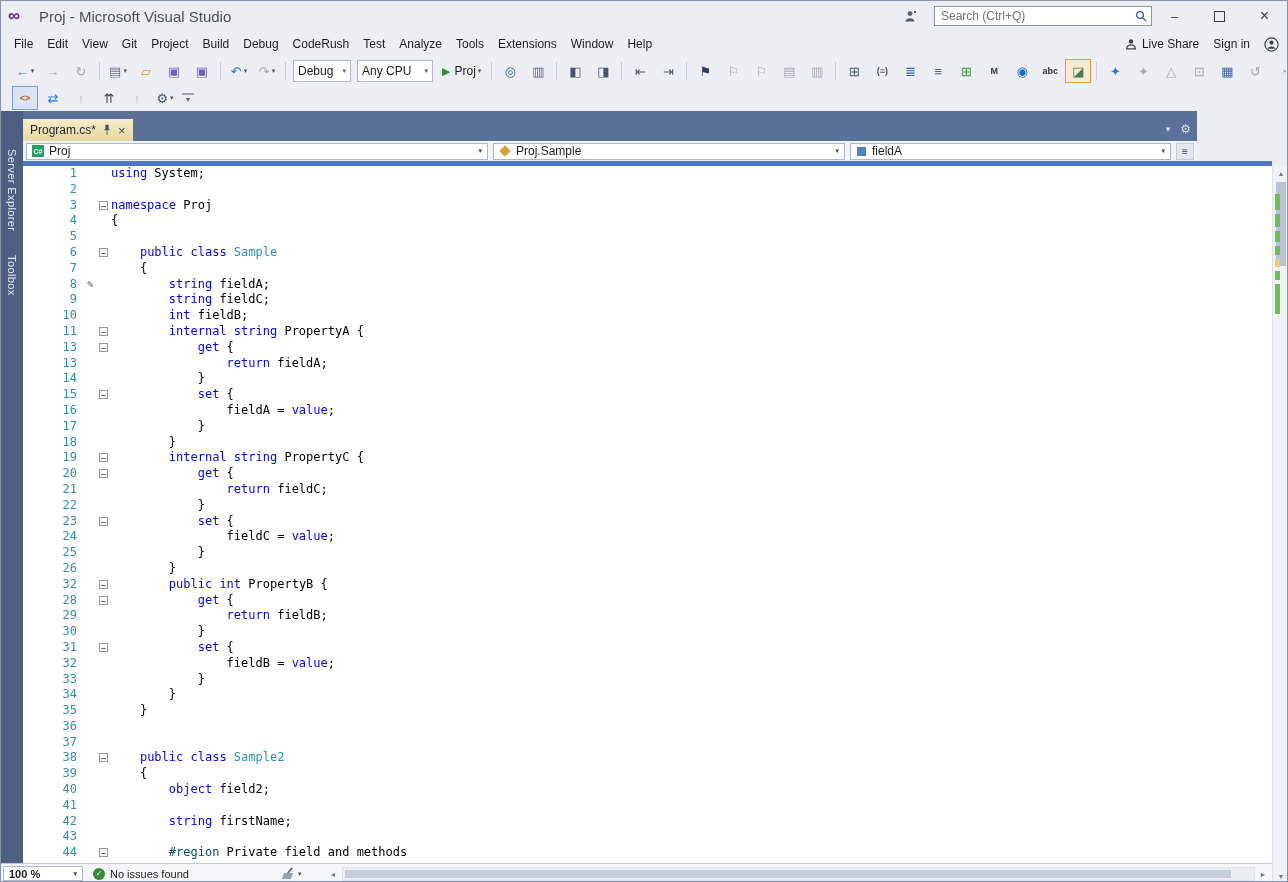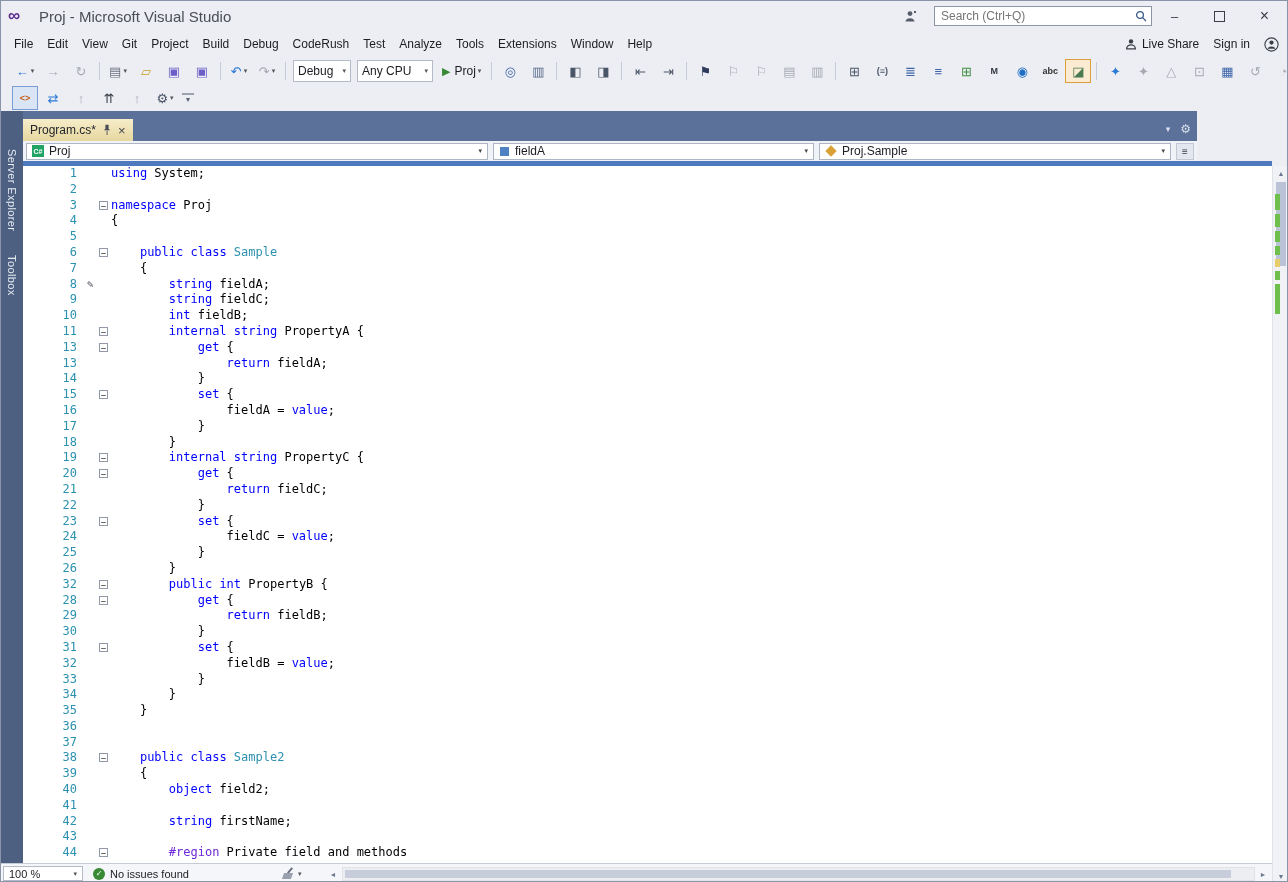--- a/index.html
+++ b/index.html
@@ -68,35 +68,35 @@
   .fold-box{position:absolute;left:0;top:3px;width:9px;height:9px;border:1px solid #9199A8;background:#fff;color:#333;
             font-size:9px;line-height:8px;text-align:center;box-sizing:border-box;}
   .code{flex:none;}
   
   .vscroll{position:absolute;left:1271px;top:55px;width:17px;height:717px;background:#F1F2F5;border-left:1px solid #DFE2E8;box-sizing:border-box;}
   .vs-arrow{position:absolute;left:0;width:16px;height:14px;display:flex;align-items:center;justify-content:center;font-size:7px;color:#6B7890;}
   .vs-arrow.up{top:0}.vs-arrow.down{bottom:0}
   .vs-thumb{position:absolute;left:3px;top:16px;width:10px;height:84px;background:#B9C2D6;}
   .sb-mark{position:absolute;left:2px;width:5px;display:block;}
   .statusbar{position:absolute;left:0;top:862px;width:1271px;height:20px;background:#F5F6F9;border-top:1px solid #C6CCD6;box-sizing:border-box;font-size:11px;color:#1B1D22;}
-  .zoom-combo{position:absolute;left:2px;top:2px;width:80px;height:15px;background:#fff;border:1px solid #B3BAC8;display:flex;align-items:center;justify-content:space-between;padding:0 5px;box-sizing:border-box;}
+  .zoom-combo{position:absolute;left:2px;top:2px;width:80px;height:15px;background:#fff;border:1px solid #B3BAC8;display:flex;align-items:center;justify-content:space-between;padding:0 5px;box-sizing:border-box;font-weight:bold;}
   .zoom-combo .caret{font-size:7px;color:#555;}
   .health{position:absolute;left:92px;top:2px;display:flex;align-items:center;gap:5px;height:15px;}
   .check-circle{width:12px;height:12px;border-radius:50%;background:#388A34;color:#fff;font-size:8px;display:flex;align-items:center;justify-content:center;}
   .broom-btn{position:absolute;left:281px;top:2px;display:flex;align-items:center;gap:3px;height:15px;}
   .broom{width:13px;height:13px;position:relative;display:inline-block;}
   .broom::before{content:"";position:absolute;left:7px;top:0;width:2px;height:7px;background:#6B7180;transform:rotate(40deg);}
   .broom::after{content:"";position:absolute;left:1px;top:6px;width:9px;height:6px;background:#9AA1AE;transform:skewX(-20deg);}
   .hs-arrow{position:absolute;top:3px;width:14px;height:14px;display:flex;align-items:center;justify-content:center;font-size:7px;color:#6B7890;}
   .hs-track{position:absolute;left:341px;top:3px;width:913px;height:14px;background:#ECEEF2;border:1px solid #E0E2E8;box-sizing:border-box;}
   .hs-thumb{position:absolute;left:2px;top:2px;width:886px;height:8px;background:#C7CDDA;}
   .tk-k{color:#0000FF}.tk-t{color:#2B91AF}.tk-p{color:#000}.tk-g{color:#808080}
   svg{display:block}
 </style>
-<style>.tk-k{color:#0000FF}.tk-t{color:#2B91AF}.tk-p{color:#000000}.tk-g{color:#6d28d9}.ln{color:#2B91AF}.accent{background:#4E79BE}</style></head>
+<style>.tk-k{color:#0000FF}.tk-t{color:#2B91AF}.tk-p{color:#000000}.tk-g{color:#0c4a6e}.ln{color:#2B91AF}.accent{background:#4E79BE}</style></head>
 <body>
 
 <div class="win">
 
   <div class="titlebar">
     <span class="vs-logo">∞</span>
     <span class="title-text">Proj - Microsoft Visual Studio</span>
     <span class="feedback-btn">
       <svg width="13" height="13" viewBox="0 0 13 13">
           <circle cx="6" cy="3.6" r="2.4" fill="#565C68"></circle>
@@ -339,28 +339,28 @@
         <span class="tab-gear">⚙</span>
       </div>
     </div>
 
     <div class="navbar">
       <span class="nav-combo" style="flex:0 0 462px;">
         <span class="ic-proj">C#</span>
         <span>Proj</span>
         <span class="nav-caret">▾</span>
       </span>
+      <span class="nav-combo" style="flex:0 0 352px;">
+        <span class="ic-class"></span>
+        <span>Proj.Sample</span>
+        <span class="nav-caret">▾</span>
+      </span>
       <span class="nav-combo" style="flex:1;">
         <span class="ic-field"></span>
         <span>fieldA</span>
-        <span class="nav-caret">▾</span>
-      </span>
-      <span class="nav-combo" style="flex:0 0 352px;">
-        <span class="ic-class"></span>
-        <span>Proj.Sample</span>
         <span class="nav-caret">▾</span>
       </span>
       <span class="navbar-end">≡</span>
     </div>
 
     <div class="accent"></div>
 
     <div class="editor">
       <div>
           <div class="code-row"><span class="ln">1</span><span class="mk"></span><span class="fd"></span><span class="code"><span class="tk-k">using</span><span class="tk-p"> System;</span></span></div>

